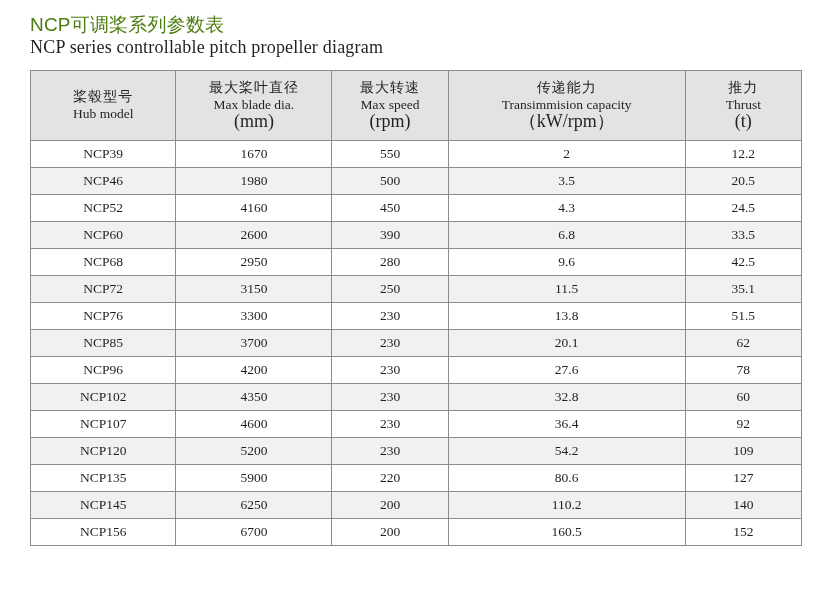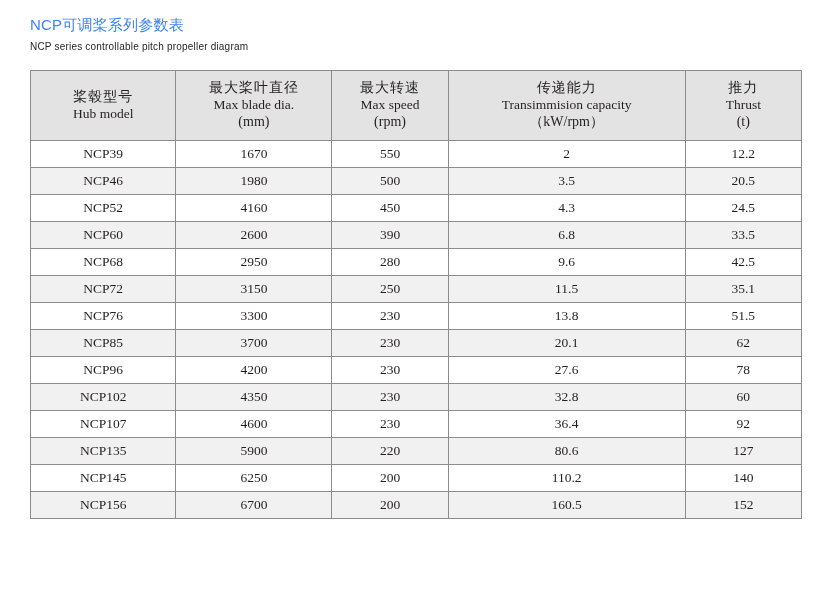--- a/index.html
+++ b/index.html
@@ -18,30 +18,31 @@
     position: relative;
     width: 830px;
     height: 594px;
     box-sizing: border-box;
     padding: 14px 28px 0 30px;
   }
   .title-block {
     margin-bottom: 12px;
   }
   .title-cn {
-    font-size: 15px;
+    font-size: 19px;
     line-height: 22px;
-    color: #3b82f6;
+    color: #4d7c0f;
     letter-spacing: 0.2px;
   }
   .title-en {
-    font-size: 10px;
+    font-size: 18px;
     line-height: 22px;
     color: #231f20;
     letter-spacing: 0.2px;
+    font-family: Liberation Serif, serif;
   }
   table.spec {
     border-collapse: collapse;
     width: 772px;
     table-layout: fixed;
     font-family: "Liberation Serif", serif;
   }
   table.spec th, table.spec td {
     border: 1px solid #8c8c8c;
     text-align: center;
@@ -58,21 +59,21 @@
     font-family: "Liberation Sans", sans-serif;
     font-size: 14px;
     display: block;
     letter-spacing: 1px;
   }
   .hdr-en {
     font-size: 13.5px;
     display: block;
   }
   .hdr-unit {
-    font-size: 14px;
+    font-size: 18px;
     display: block;
   }
   table.spec tbody td {
     height: 26px;
     font-size: 13.5px;
     padding: 0;
   }
   tbody tr:nth-child(odd) td {
     background: #ffffff;
   }
@@ -203,20 +204,27 @@
         <td>60</td>
       </tr>
       <tr>
         <td>NCP107</td>
         <td>4600</td>
         <td>230</td>
         <td>36.4</td>
         <td>92</td>
       </tr>
       <tr>
+        <td>NCP120</td>
+        <td>5200</td>
+        <td>230</td>
+        <td>54.2</td>
+        <td>109</td>
+      </tr>
+      <tr>
         <td>NCP135</td>
         <td>5900</td>
         <td>220</td>
         <td>80.6</td>
         <td>127</td>
       </tr>
       <tr>
         <td>NCP145</td>
         <td>6250</td>
         <td>200</td>

